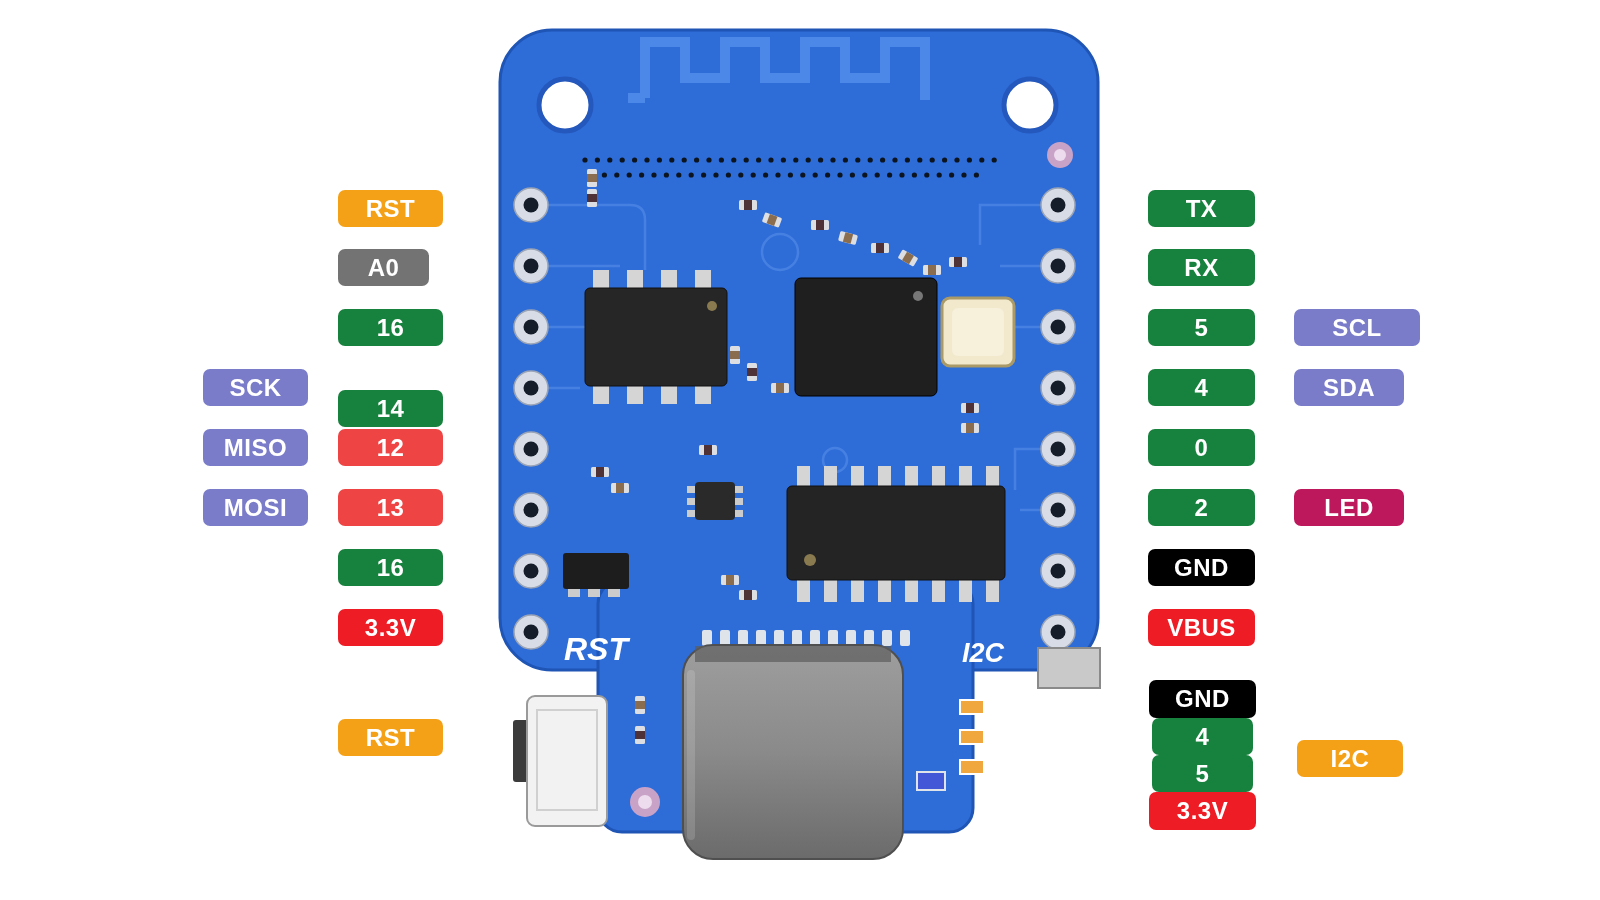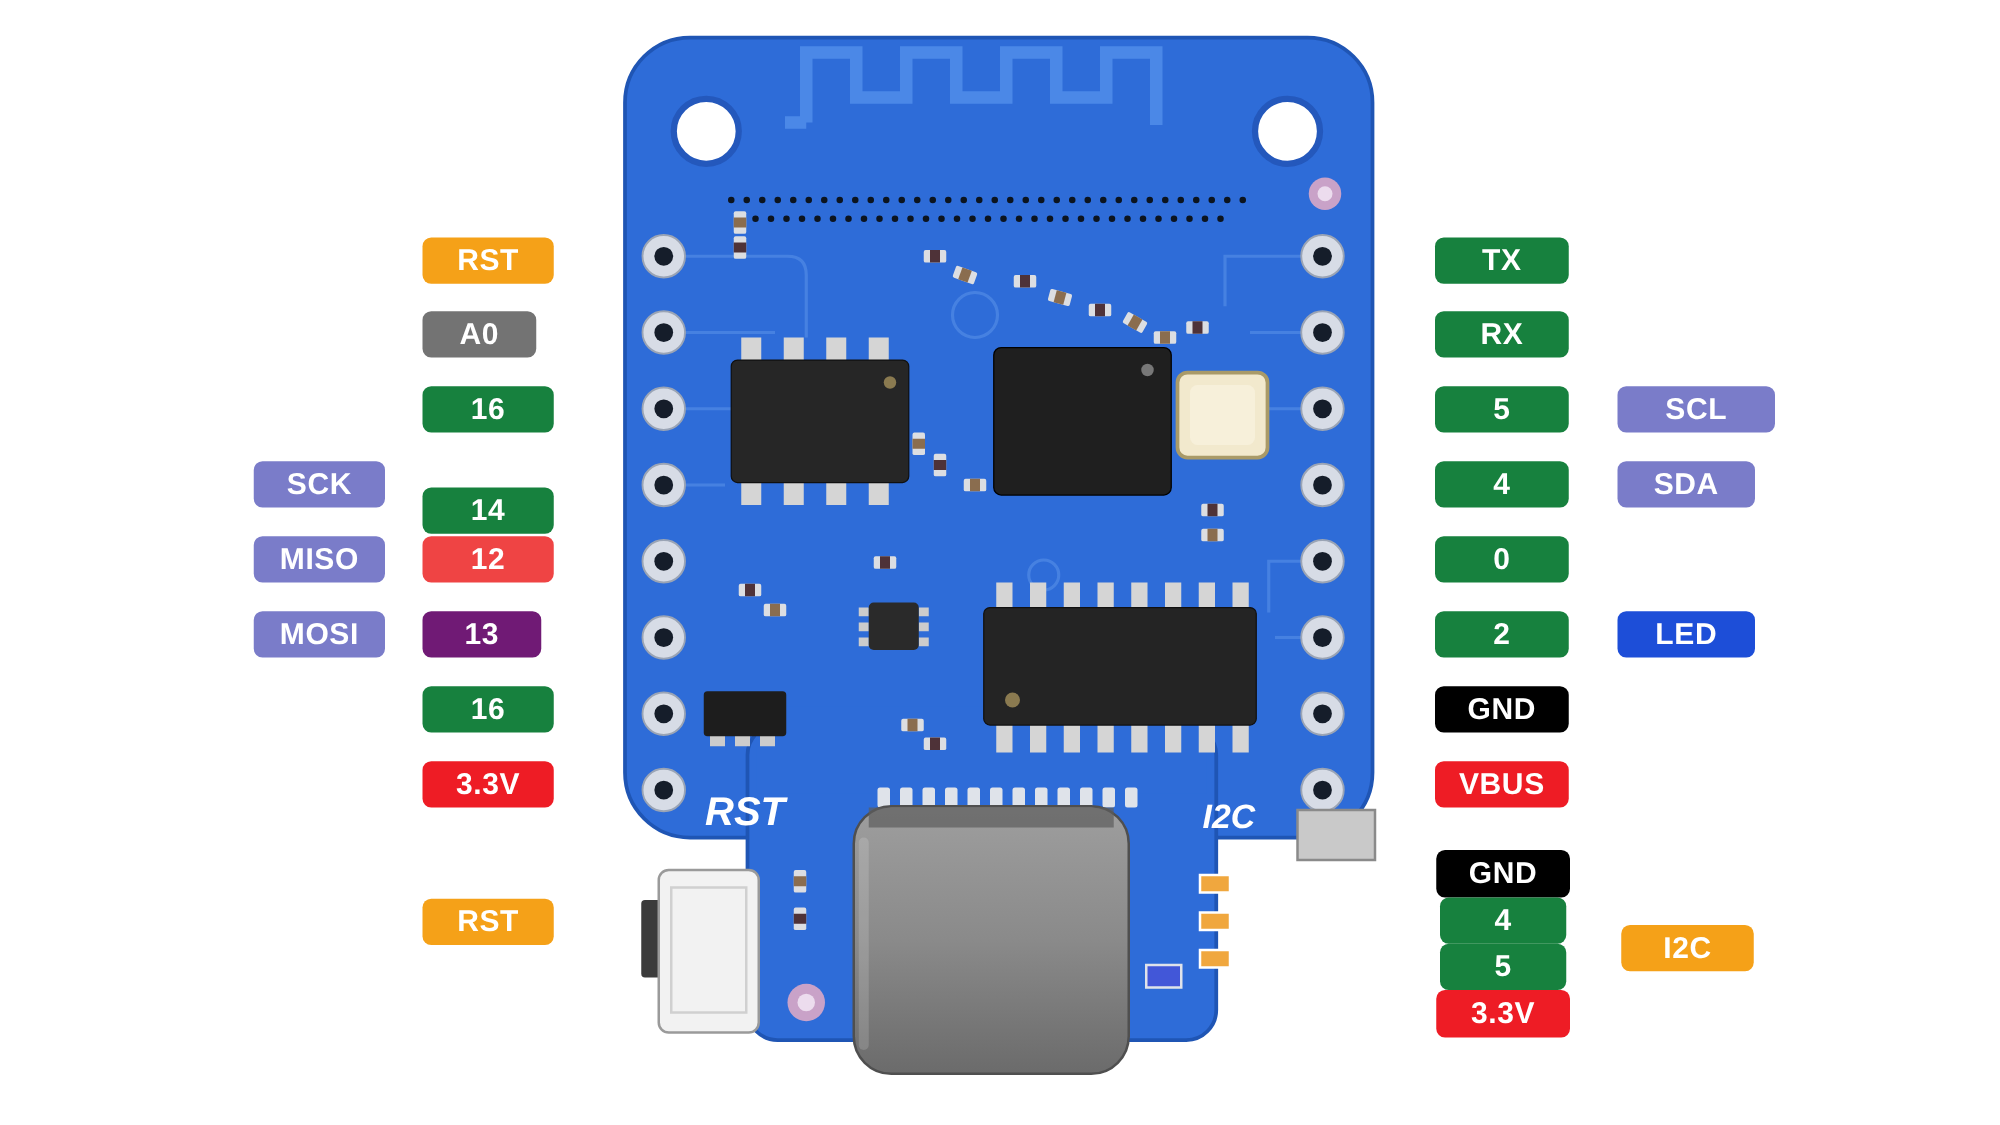--- a/index.html
+++ b/index.html
@@ -350,41 +350,41 @@
 
     <text x="84" y="640" font-size="32" font-style="italic">RST</text>
     <text x="482" y="642" font-size="27" font-style="italic">I2C</text>
   </svg>
 
   <div class="pin" style="left: 338px; top: 190px; width: 105px; background: rgb(245, 161, 24);">RST</div>
   <div class="pin" style="left: 338px; top: 249px; width: 91px; background: #737373;">A0</div>
   <div class="pin" style="left: 338px; top: 309px; width: 105px; background: rgb(23, 129, 62);">16</div>
   <div class="pin" style="left: 338px; top: 369px; width: 105px; background: rgb(23, 129, 62); margin-top: 21px;">14</div>
   <div class="pin" style="left: 338px; top: 429px; width: 105px; background: #ef4444;">12</div>
-  <div class="pin" style="left: 338px; top: 489px; width: 95px; background: #701a75;">13</div>
+  <div class="pin" style="left: 338px; top: 489px; width: 105px; background: #ef4444;">13</div>
   <div class="pin" style="left: 338px; top: 549px; width: 105px; background: rgb(23, 129, 62);">16</div>
   <div class="pin" style="left: 338px; top: 609px; width: 105px; background: rgb(238, 28, 37);">3.3V</div>
   <div class="pin" style="left: 338px; top: 719px; width: 105px; background: rgb(245, 161, 24);">RST</div>
 
   <div class="pin" style="left: 203px; top: 369px; width: 105px; background: rgb(122, 124, 201);">SCK</div>
   <div class="pin" style="left: 203px; top: 429px; width: 105px; background: rgb(122, 124, 201);">MISO</div>
   <div class="pin" style="left: 203px; top: 489px; width: 105px; background: rgb(122, 124, 201);">MOSI</div>
 
   <div class="pin" style="left: 1148px; top: 190px; width: 107px; background: rgb(23, 129, 62);">TX</div>
   <div class="pin" style="left: 1148px; top: 249px; width: 107px; background: rgb(23, 129, 62);">RX</div>
   <div class="pin" style="left: 1148px; top: 309px; width: 107px; background: rgb(23, 129, 62);">5</div>
   <div class="pin" style="left: 1148px; top: 369px; width: 107px; background: rgb(23, 129, 62);">4</div>
   <div class="pin" style="left: 1148px; top: 429px; width: 107px; background: rgb(23, 129, 62);">0</div>
   <div class="pin" style="left: 1148px; top: 489px; width: 107px; background: rgb(23, 129, 62);">2</div>
   <div class="pin" style="left: 1148px; top: 549px; width: 107px; background: rgb(0, 0, 0);">GND</div>
   <div class="pin" style="left: 1148px; top: 609px; width: 107px; background: rgb(238, 28, 37);">VBUS</div>
 
   <div class="pin" style="left: 1294px; top: 309px; width: 126px; background: rgb(122, 124, 201);">SCL</div>
   <div class="pin" style="left: 1294px; top: 369px; width: 110px; background: rgb(122, 124, 201);">SDA</div>
-  <div class="pin" style="left: 1294px; top: 489px; width: 110px; background: #1d4ed8; text-align: center;">LED</div>
+  <div class="pin" style="left: 1294px; top: 489px; width: 110px; background: #be185d; text-align: center;">LED</div>
 
   <div class="pin" style="left: 1149px; top: 680px; width: 107px; height: 38px; line-height: 38px; background: rgb(0, 0, 0);">GND</div>
   <div class="pin" style="left: 1152px; top: 718px; width: 101px; height: 37px; background: rgb(23, 129, 62);">4</div>
   <div class="pin" style="left: 1152px; top: 755px; width: 101px; height: 37px; background: rgb(23, 129, 62);">5</div>
   <div class="pin" style="left: 1149px; top: 792px; width: 107px; height: 38px; line-height: 38px; background: rgb(238, 28, 37);">3.3V</div>
   <div class="pin" style="left: 1297px; top: 740px; width: 106px; background: rgb(245, 161, 24);">I2C</div>
 
 </div>
 
 </body></html>

